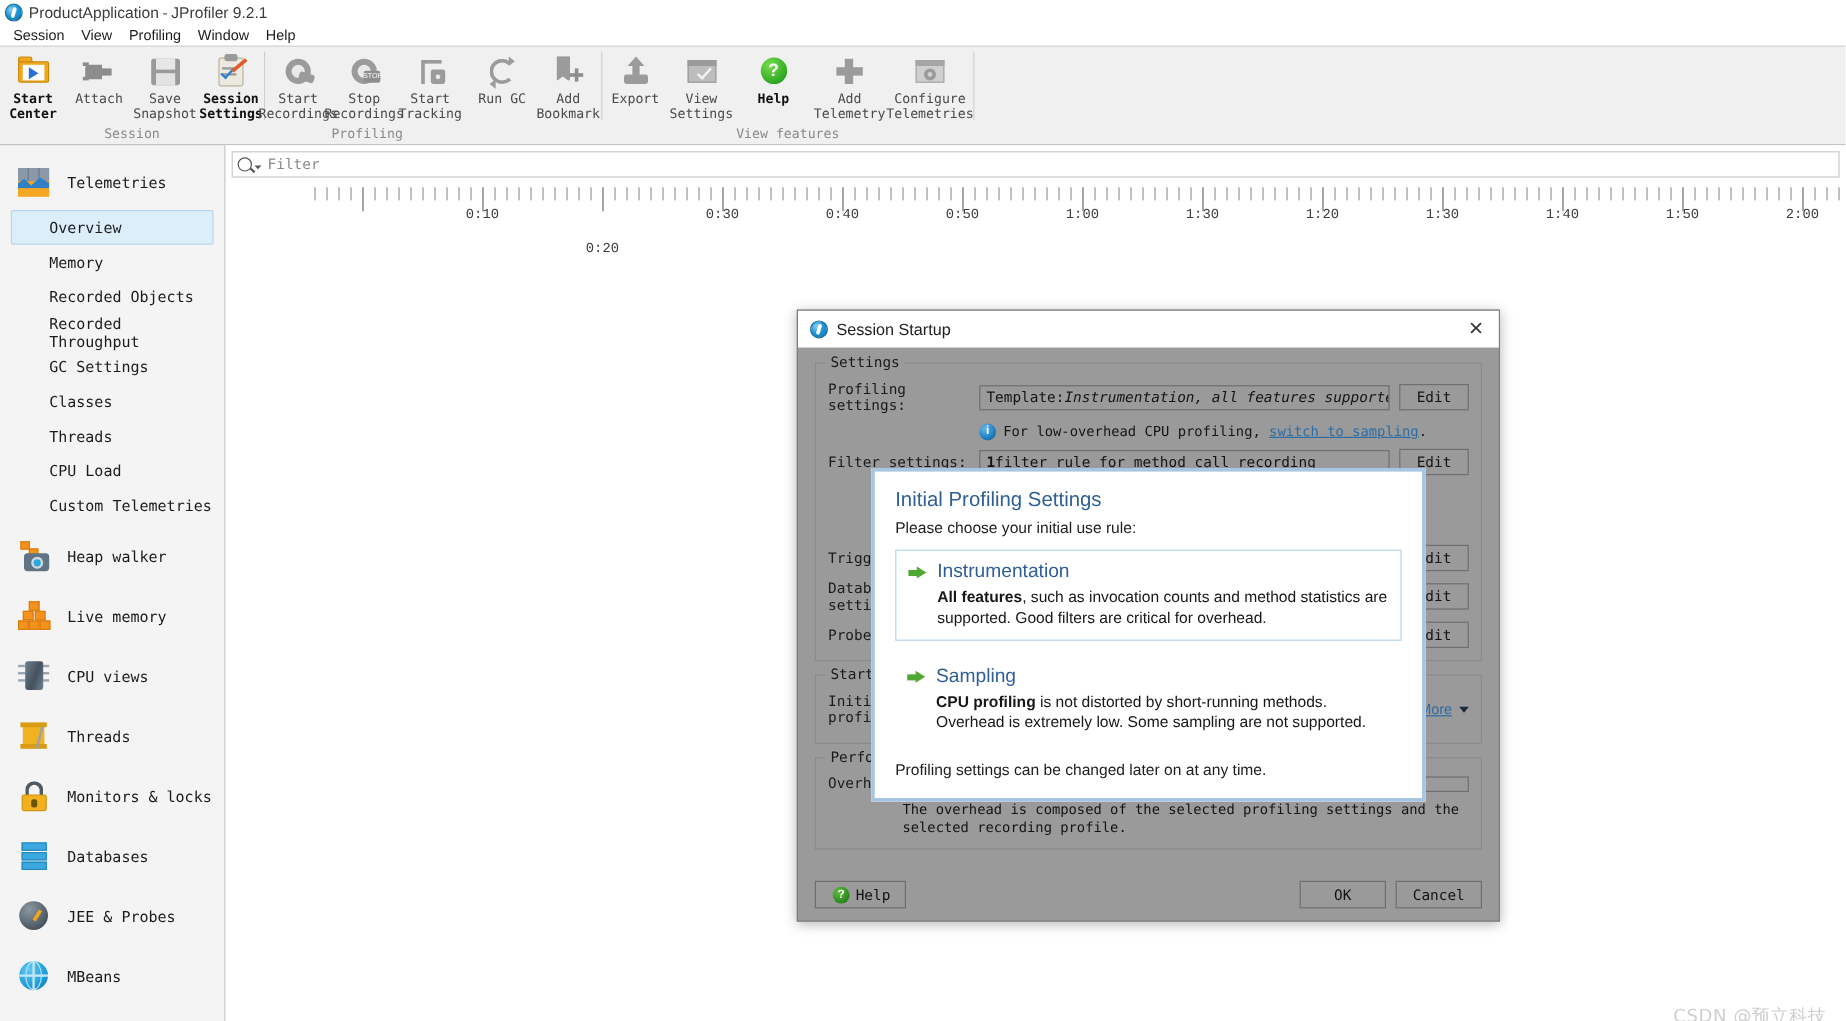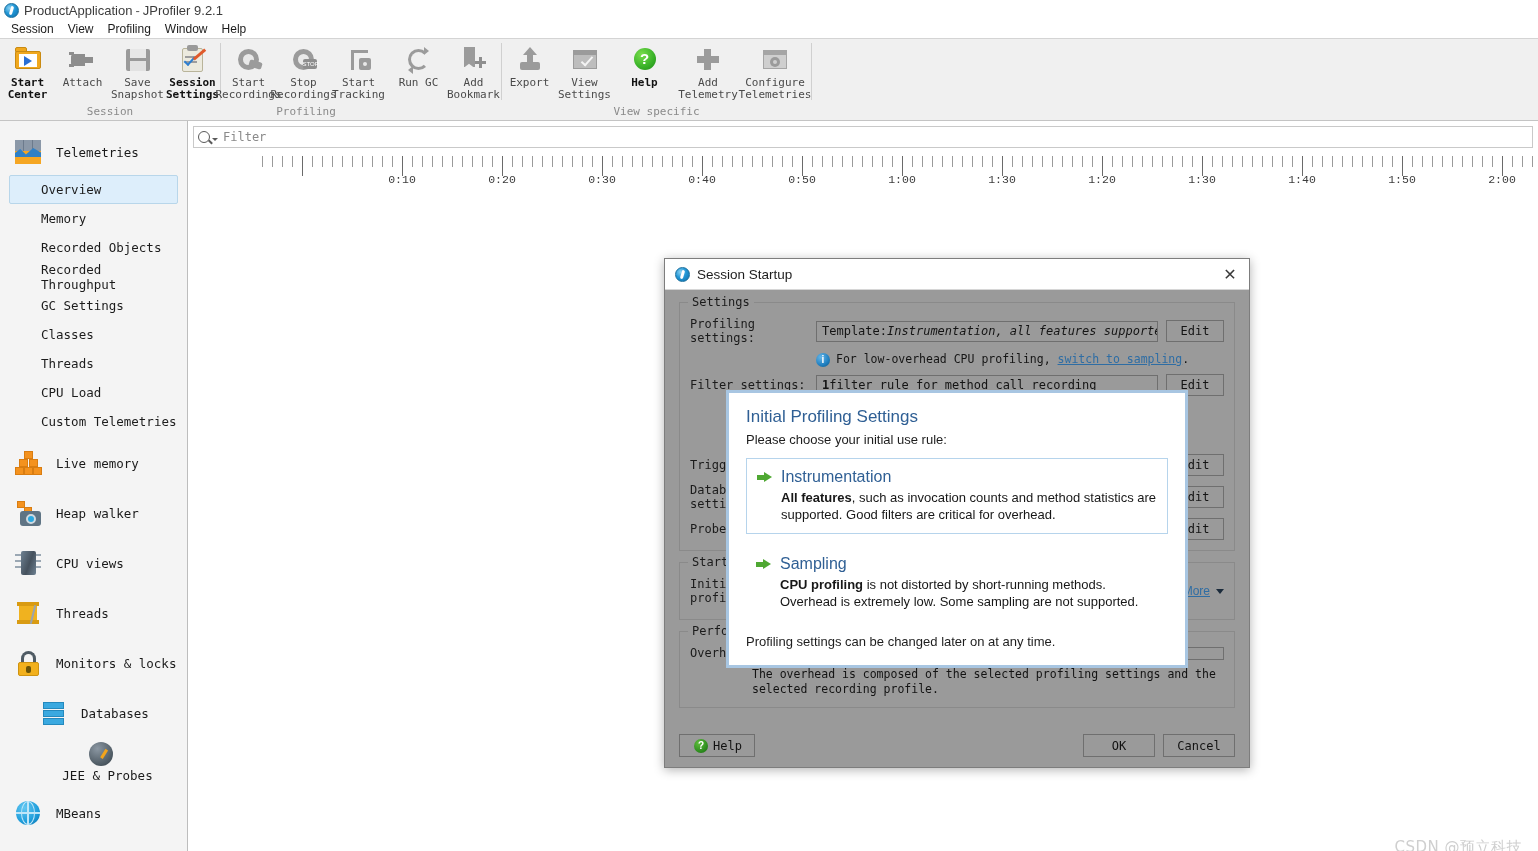--- a/index.html
+++ b/index.html
@@ -493,21 +493,21 @@
         <div class="tb-ico ic-cfgtel">
           <span class="win"></span>
             <span class="bar"></span>
             <span class="gear"></span>
             <span class="gearin"></span>
         </div>
         <div class="lbl">Configure
 Telemetries</div>
       </div>
     </div>
-    <div class="tb-group-label">View specific</div>
+    <div class="tb-group-label">View features</div>
   </div>
 
   <div class="tb-divider"></div>
 </div>
 
 <div id="workspace">
 
   <div id="sidebar">
 
     <div class="side-top">
@@ -541,41 +541,41 @@
       </div>
     <div class="side-sub">
         <span>Threads</span>
       </div>
     <div class="side-sub">
         <span>CPU Load</span>
       </div>
     <div class="side-sub">
         <span>Custom Telemetries</span>
       </div>
+
+    <div class="side-top" style="margin-top:4px;">
+      <div class="side-ico si-heap">
+        <span class="b b1"></span>
+          <span class="b b2"></span>
+          <span class="cam"></span>
+          <span class="lens"></span>
+      </div>
+      <span class="lbl">Heap walker</span>
+    </div>
 
     <div class="side-top" style="margin-top:4px;">
       <div class="side-ico si-live">
         <span class="b b1"></span>
           <span class="b b2"></span>
           <span class="b b3"></span>
           <span class="b b4"></span>
           <span class="b b5"></span>
           <span class="b b6"></span>
       </div>
       <span class="lbl">Live memory</span>
-    </div>
-
-    <div class="side-top" style="margin-top:4px;">
-      <div class="side-ico si-heap">
-        <span class="b b1"></span>
-          <span class="b b2"></span>
-          <span class="cam"></span>
-          <span class="lens"></span>
-      </div>
-      <span class="lbl">Heap walker</span>
     </div>
 
     <div class="side-top" style="margin-top:4px;">
       <div class="side-ico si-cpu">
         <span class="pins pl" style="top:5px;"></span>
           <span class="pins pl" style="top:11px;"></span>
           <span class="pins pl" style="top:17px;"></span>
         <span class="pins pr" style="top:5px;"></span>
           <span class="pins pr" style="top:11px;"></span>
           <span class="pins pr" style="top:17px;"></span>
@@ -596,30 +596,30 @@
 
     <div class="side-top" style="margin-top:4px;">
       <div class="side-ico si-lock">
         <span class="sh"></span>
           <span class="bd"></span>
           <span class="kh"></span>
       </div>
       <span class="lbl">Monitors &amp; locks</span>
     </div>
 
-    <div class="side-top" style="margin-top:4px;margin-left:25px;">
+    <div class="side-top" style="margin-top:4px;">
       <div class="side-ico si-db">
         <span class="d d1"></span>
           <span class="d d2"></span>
           <span class="d d3"></span>
       </div>
       <span class="lbl">Databases</span>
     </div>
 
-    <div class="side-top" style="margin-top:4px;flex-direction:column;">
+    <div class="side-top" style="margin-top:4px;">
       <div class="side-ico si-jee">
         <span class="c"></span>
           <span class="nd"></span>
       </div>
       <span class="lbl">JEE &amp; Probes</span>
     </div>
 
     <div class="side-top" style="margin-top:4px;">
       <div class="side-ico si-mb">
         <span class="c"></span>
@@ -760,21 +760,21 @@
         <div class="tick minor" style="left: 1264px;"></div>
         <div class="tick minor" style="left: 1274px;"></div>
         <div class="tick minor" style="left: 1284px;"></div>
         <div class="tick minor" style="left: 1294px;"></div>
         <div class="tick minor" style="left: 1304px;"></div>
         <div class="tick major" style="left: 1314px;"></div>
         <div class="tick minor" style="left: 1324px;"></div>
         <div class="tick minor" style="left: 1334px;"></div>
         <div class="tick minor" style="left: 1344px;"></div>
         <div class="tlabel" style="left: 214px;">0:10</div>
-        <div class="tlabel" style="left: 314px;">0:20</div>
+        <div class="tlabel" style="left: 314px; margin-top: 28px;">0:20</div>
         <div class="tlabel" style="left: 414px;">0:30</div>
         <div class="tlabel" style="left: 514px;">0:40</div>
         <div class="tlabel" style="left: 614px;">0:50</div>
         <div class="tlabel" style="left: 714px;">1:00</div>
         <div class="tlabel" style="left: 814px;">1:30</div>
         <div class="tlabel" style="left: 914px;">1:20</div>
         <div class="tlabel" style="left: 1014px;">1:30</div>
         <div class="tlabel" style="left: 1114px;">1:40</div>
         <div class="tlabel" style="left: 1214px;">1:50</div>
         <div class="tlabel" style="left: 1314px;">2:00</div>

